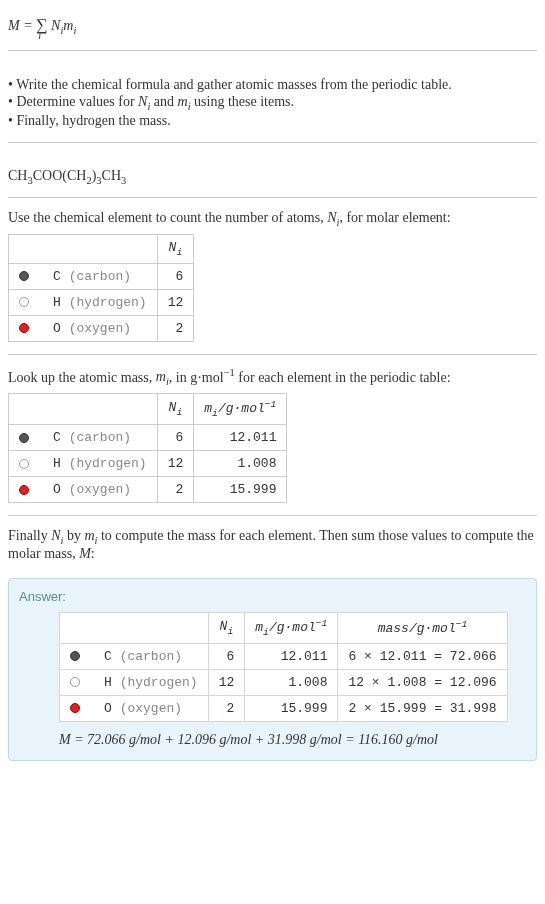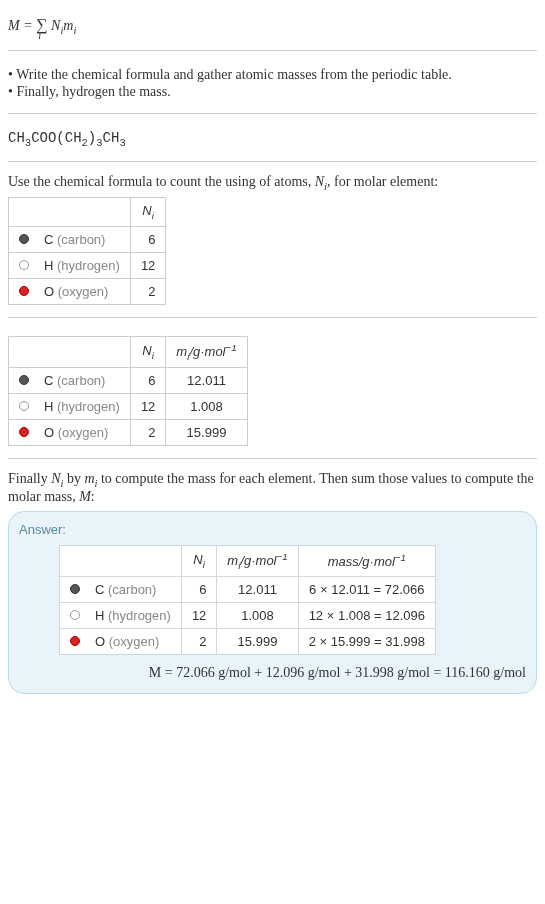--- a/index.html
+++ b/index.html
@@ -29,50 +29,50 @@
     }
     .sub {
       font-size: 0.75em;
       vertical-align: sub;
     }
     .sup {
       font-size: 0.75em;
       vertical-align: super;
     }
     .chem-formula {
-      font-family: Liberation Mono, monospace;
+      font-family: Liberation Serif, serif;
       font-size: 14px;
-      margin-top: 4px;
+      margin-top: 13px;
     }
     table {
       border-collapse: collapse;
       margin-top: 6px;
-      font-family: Liberation Sans, sans-serif;
+      font-family: Liberation Mono, monospace;
       font-size: 13px;
     }
     th, td {
       border: 1px solid #ccc;
       padding: 5px 10px;
       text-align: left;
     }
     th {
       font-weight: normal;
       font-style: italic;
       text-align: center;
     }
     td.num {
       text-align: right;
     }
     td.val {
-      text-align: center;
+      text-align: right;
     }
     .element-cell {
       display: flex;
       align-items: center;
-      gap: 15px;
+      gap: 24px;
     }
     .dot {
       width: 10px;
       height: 10px;
       border-radius: 50%;
       display: inline-block;
       flex-shrink: 0;
     }
     .dot-carbon {
       background: #555;
@@ -88,80 +88,81 @@
     }
     .element-label {
       color: #888;
     }
     .element-symbol {
       color: #333;
     }
     .answer-box {
       background: #e8f4fa;
       border: 1px solid #b8dce8;
-      border-radius: 16px;
+      border-radius: 4px;
       padding: 10px;
-      margin-top: 0;
+      margin-top: 10px;
     }
     .answer-label {
       color: #5a8a9e;
       font-family: Arial, sans-serif;
       font-size: 13px;
       margin-bottom: 8px;
     }
     .answer-box table {
       margin-left: 40px;
       background: #fff;
     }
     .answer-box table td, .answer-box table th {
       border: 1px solid #d0d8dc;
     }
     .result-line {
+      font-style: italic;
       margin: 10px 0 2px 40px;
       font-family: Georgia, serif;
-      text-align: right;
     }
     .plan-list {
-      margin-top: 4px;
+      margin-top: 14px;
     }
     .plan-item {
       margin: 1px 0;
     }
   </style>
 </head>
 <body>
 
 <div class="section">
   <div class="formula">
     <span>M</span><span> = </span><span style="position:relative; display:inline-block;"><span style="font-size:16px;">∑</span><span class="sub" style="position:absolute; left:2px; top:14px; font-style:italic;">i</span></span><span> N</span><span class="sub">i</span><span>m</span><span class="sub">i</span>
   </div>
 </div>
 
 <hr class="divider">
 
 <div class="section">
   <div class="plan-list">
     <div class="plan-item">• Write the chemical formula and gather atomic masses from the periodic table.</div>
+    <div class="plan-item">• Determine values for <i>N<span class="sub">i</span></i> and <i>m<span class="sub">i</span></i> using these items.</div>
     <div class="plan-item">• Finally, hydrogen the mass.</div>
   </div>
 </div>
 
 <hr class="divider">
 
 <div class="section">
   <div class="chem-formula">
     <span>CH</span><span class="sub">3</span><span>COO(CH</span><span class="sub">2</span><span>)</span><span class="sub">3</span><span>CH</span><span class="sub">3</span>
   </div>
 </div>
 
 <hr class="divider">
 
 <div class="section">
   <div>
-    <span>Use the chemical formula to count the using of atoms, </span><i><span>N</span><span class="sub">i</span></i><span>, for molar element:</span>
+    <span>Use the chemical element to count the number of atoms, </span><i><span>N</span><span class="sub">i</span></i><span>, for molar element:</span>
   </div>
   <table>
     <tbody>
         <tr>
       <th></th>
       <th><span>N</span><span class="sub">i</span></th>
     </tr>
     <tr>
       <td>
             <span class="element-cell">
@@ -189,20 +190,23 @@
           </td>
       <td class="num">2</td>
     </tr>
   </tbody>
     </table>
 </div>
 
 <hr class="divider">
 
 <div class="section">
+  <div>
+    <span>Look up the atomic mass, </span><i><span>m</span><span class="sub">i</span></i><span>, in g·mol</span><span class="sup">−1</span><span> for each element in the periodic table:</span>
+  </div>
   <table>
     <tbody>
         <tr>
       <th></th>
       <th><span>N</span><span class="sub">i</span></th>
       <th><span>m</span><span class="sub">i</span><span>/g·mol</span><span class="sup">−1</span></th>
     </tr>
     <tr>
       <td>
             <span class="element-cell">

